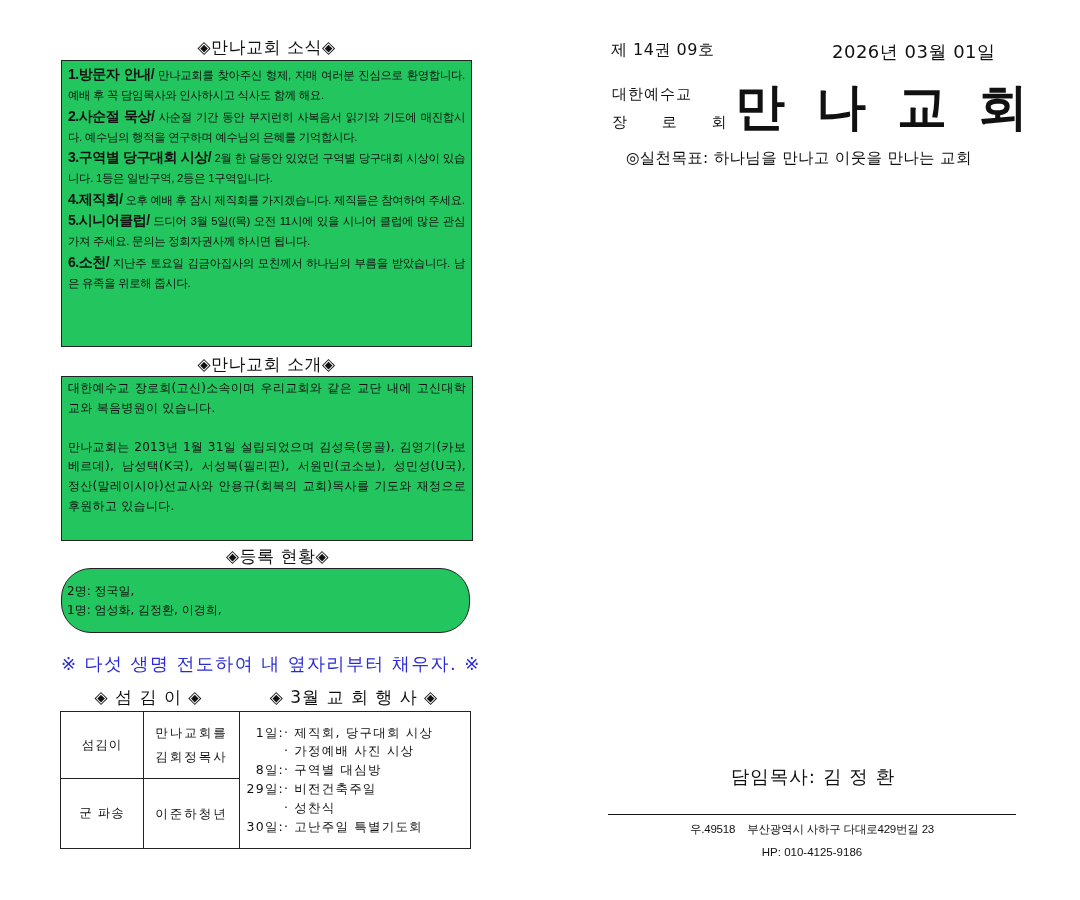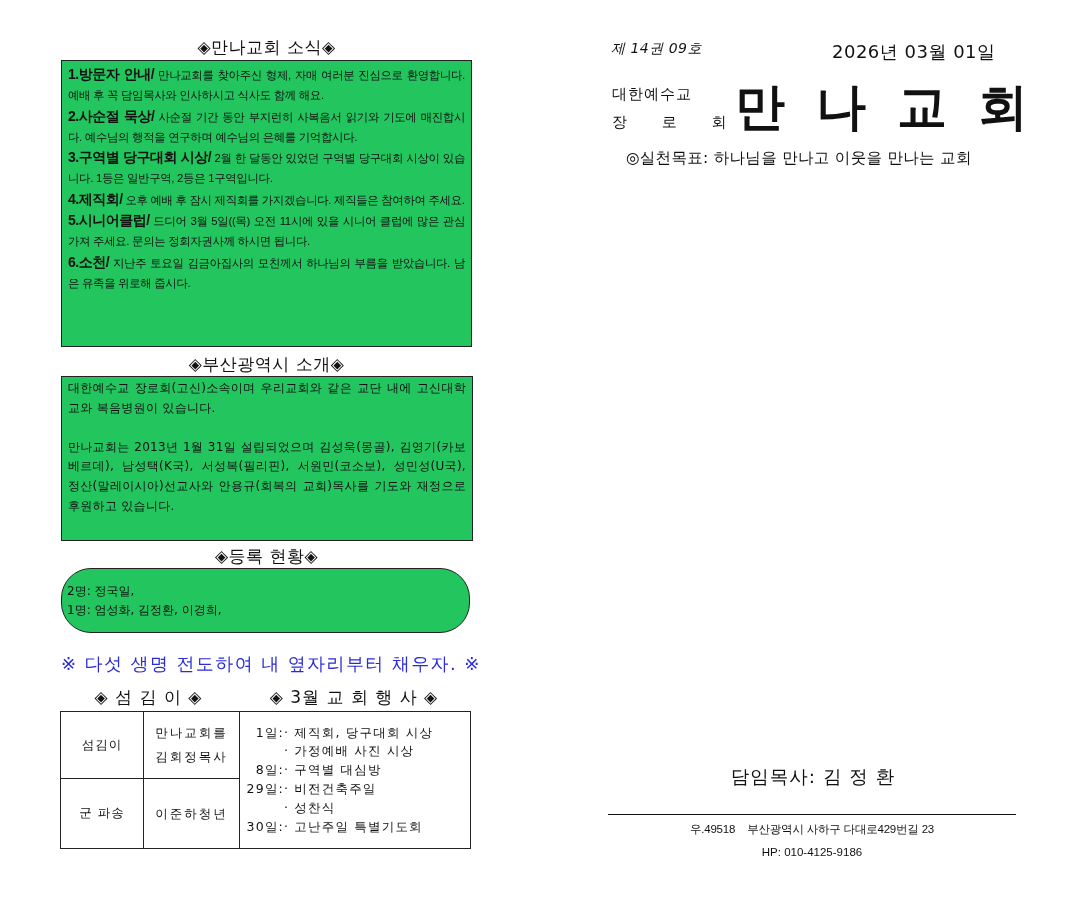--- a/index.html
+++ b/index.html
@@ -17,21 +17,21 @@
   .intro .gap { height:19.6px; }
   .reg { left:61px; top:568px; width:409px; height:65px; padding:13px 5px; font-size:12px; line-height:19px;border-radius:30px; }
   .slogan { position:absolute; left:61px; width:410px; top:652px; text-align:center; color:#2a2ad8; font-size:18px; letter-spacing:1.4px; white-space:nowrap; }
   table.evt { position:absolute; left:60px; top:711px; width:411px; height:137px; border-collapse:collapse; font-size:12.5px; }
   table.evt td { border:1.5px solid #222; padding:0; vertical-align:middle; }
   .c1 { width:82px; text-align:center; letter-spacing:1px; }
   .c2 { width:95px; text-align:center; line-height:24px; letter-spacing:2px; }
   .c3 { padding-left:6px !important; line-height:18.8px; letter-spacing:1.2px; }
   .evrow { white-space:nowrap; }
   .evday { display:inline-block; width:38px; text-align:right; }
-  .hdr-l { left:611px; top:40px; font-size:14px; letter-spacing:0.5px;font-style:italic; }
+  .hdr-l { left:611px; top:40px; font-size:16px; letter-spacing:0.5px; }
   .hdr-r { left:832px; top:40px; font-size:18px; letter-spacing:0.5px; }
   .denom { left:612px; top:80px; font-size:15px; letter-spacing:1px; line-height:28px; }
   .title-big { left:735px; top:74px; font-size:50px; font-weight:bold; letter-spacing:31px; white-space:nowrap; font-family:"DejaVu Sans", sans-serif; }
   .goal { left:626px; top:148px; font-size:15.5px; letter-spacing:0.3px; white-space:nowrap; }
   .pastor { left:610px; width:406px; top:764px; text-align:center; font-size:18.5px; letter-spacing:1px; white-space:nowrap; }
   .hr { left:608px; top:814px; width:408px; height:0; border-top:1.5px solid #111; }
   .addr { left:608px; width:408px; top:822px; text-align:center; font-family:"Liberation Sans", sans-serif; font-size:11.5px; letter-spacing:-0.2px; white-space:nowrap; }
   .phone { left:608px; width:408px; top:846px; text-align:center; font-family:"Liberation Sans", sans-serif; font-size:11.5px; white-space:nowrap; }
 </style>
 </head>
@@ -41,28 +41,28 @@
 
 <div class="box news">
   <div class="item"><span class="head">1.방문자 안내/</span><span> 만나교회를 찾아주신 형제, 자매 여러분 진심으로 환영합니다. 예배 후 꼭 담임목사와 인사하시고 식사도 함께 해요.</span></div>
   <div class="item"><span class="head">2.사순절 묵상/</span><span> 사순절 기간 동안 부지런히 사복음서 읽기와 기도에 매진합시다. 예수님의 행적을 연구하며 예수님의 은혜를 기억합시다.</span></div>
   <div class="item"><span class="head">3.구역별 당구대회 시상/</span><span> 2월 한 달동안 있었던 구역별 당구대회 시상이 있습니다. 1등은 일반구역, 2등은 1구역입니다.</span></div>
   <div class="item"><span class="head">4.제직회/</span><span> 오후 예배 후 잠시 제직회를 가지겠습니다. 제직들은 참여하여 주세요.</span></div>
   <div class="item"><span class="head">5.시니어클럽/</span><span> 드디어 3월 5일((목) 오전 11시에 있을 시니어 클럽에 많은 관심 가져 주세요. 문의는 정회자권사께 하시면 됩니다.</span></div>
   <div class="item"><span class="head">6.소천/</span><span> 지난주 토요일 김금아집사의 모친께서 하나님의 부름을 받았습니다. 남은 유족을 위로해 줍시다.</span></div>
 </div>
 
-<div class="sec-title" style="left:61px;width:411px;top:353px;">◈부산광역시 소개◈</div>
+<div class="sec-title" style="left:61px;width:411px;top:353px;">◈만나교회 소개◈</div>
 <div class="box intro">
   <p>대한예수교 장로회(고신)소속이며 우리교회와 같은 교단 내에 고신대학교와 복음병원이 있습니다.</p>
   <div class="gap"></div>
   <p>만나교회는 2013년 1월 31일 설립되었으며 김성욱(몽골), 김영기(카보베르데), 남성택(K국), 서성복(필리핀), 서원민(코소보), 성민성(U국), 정산(말레이시아)선교사와 안용규(회복의 교회)목사를 기도와 재정으로 후원하고 있습니다.</p>
 </div>
 
-<div class="sec-title" style="left:61px;width:411px;top:545px;">◈등록 현황◈</div>
+<div class="sec-title" style="left:72px;width:411px;top:545px;">◈등록 현황◈</div>
 <div class="box reg">
   <div>2명: 정국일,</div>
   <div>1명: 엄성화, 김정환, 이경희,</div>
 </div>
 
 <div class="slogan">※ 다섯 생명 전도하여 내 옆자리부터 채우자. ※</div>
 
 <div class="sec-title" style="left:60px;width:177px;top:686px;letter-spacing:1px;">◈ 섬 김 이 ◈</div>
 <div class="sec-title" style="left:237px;width:234px;top:686px;letter-spacing:1px;">◈ 3월 교 회 행 사 ◈</div>
 

